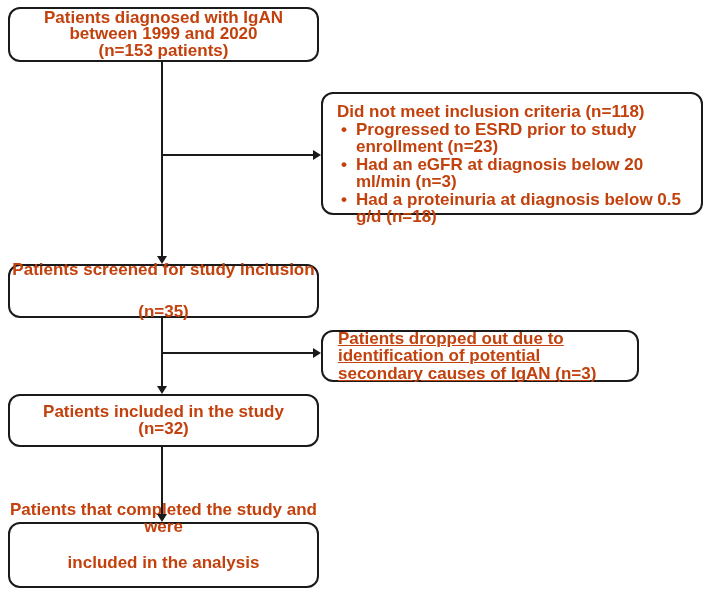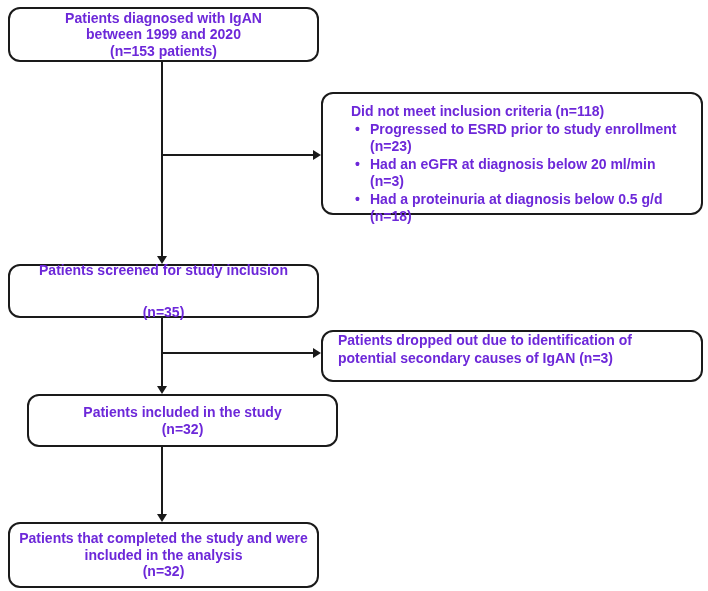--- a/index.html
+++ b/index.html
@@ -14,41 +14,41 @@
     height: 591px;
     background: #ffffff;
     overflow: hidden;
   }
   .box {
     position: absolute;
     box-sizing: border-box;
     border: 2px solid #1a1a1a;
     border-radius: 12px;
     background: #ffffff;
-    color: #6d28d9;
+    color: #c2410c;
     font-weight: bold;
-    font-size: 14px;
+    font-size: 17px;
     line-height: 16.5px;
   }
   .box.centered {
     display: flex;
     flex-direction: column;
     justify-content: center;
     align-items: center;
     text-align: center;
   }
   #box-diagnosed  { left: 8px;   top: 7px;   width: 311px; height: 55px; }
   #box-screened   { left: 8px;   top: 264px; width: 311px; height: 54px; gap: 26px; }
-  #box-included   { left: 8px;   top: 394px; width: 311px; height: 53px; margin-left: 19px; }
-  #box-completed  { left: 8px;   top: 522px; width: 311px; height: 66px; }
+  #box-included   { left: 8px;   top: 394px; width: 311px; height: 53px; }
+  #box-completed  { left: 8px;   top: 522px; width: 311px; height: 66px; gap: 20px; }
   #box-exclusion  { left: 321px; top: 92px;  width: 382px; height: 123px;
-                    padding: 9px 10px 0 28px; line-height: 17.5px; }
-  #box-dropped    { left: 321px; top: 330px; width: 382px; height: 52px;
-                    padding: 0 18px 0 15px; display: flex; 
-                    line-height: 17.5px; }
+                    padding: 9px 10px 0 14px; line-height: 17.5px; }
+  #box-dropped    { left: 321px; top: 330px; width: 318px; height: 52px;
+                    padding: 0 18px 0 15px; display: flex; align-items: center;
+                    line-height: 17.5px; text-decoration: underline; }
   .bullet-item {
     position: relative;
     padding-left: 19px;
   }
   .bullet-item::before {
     content: "\2022";
     position: absolute;
     left: 4px;
     top: 0;
   }

